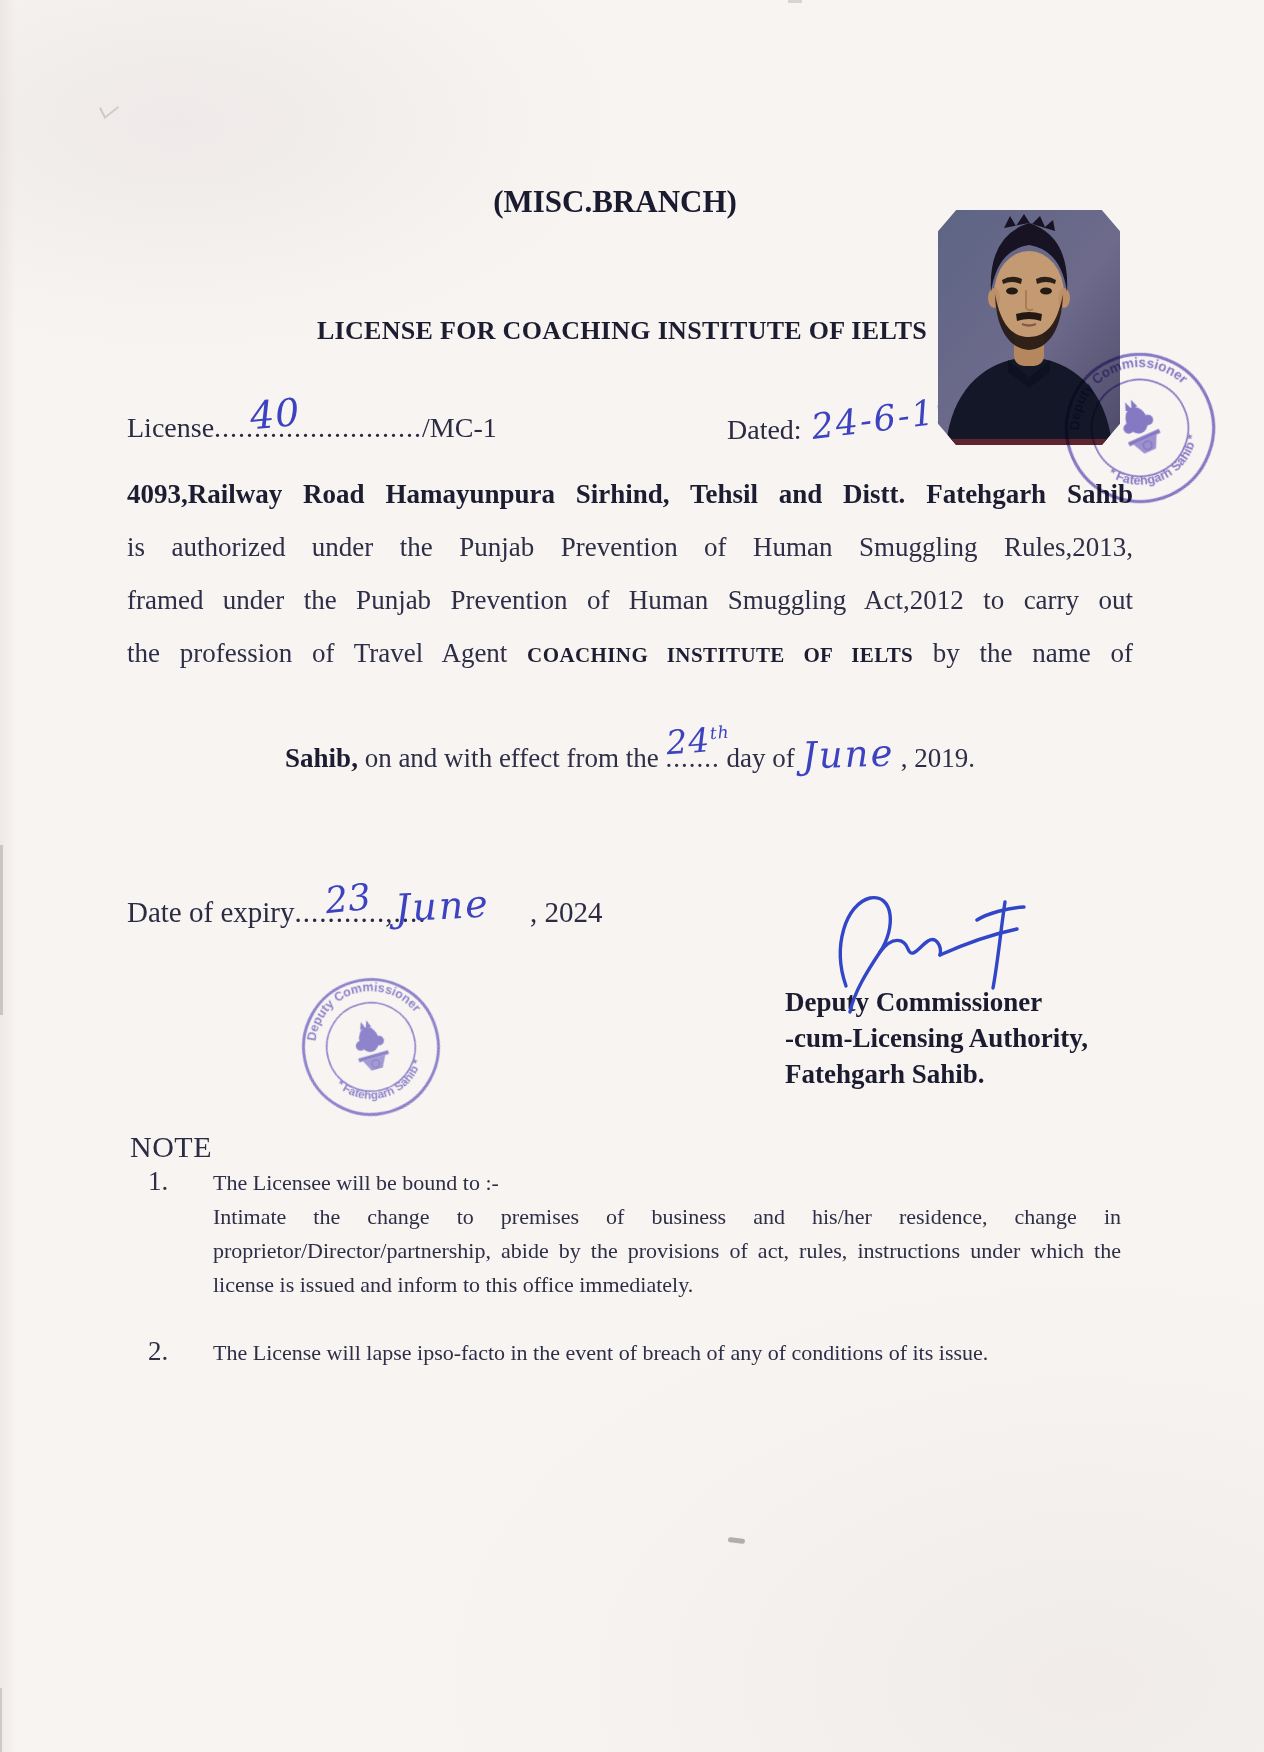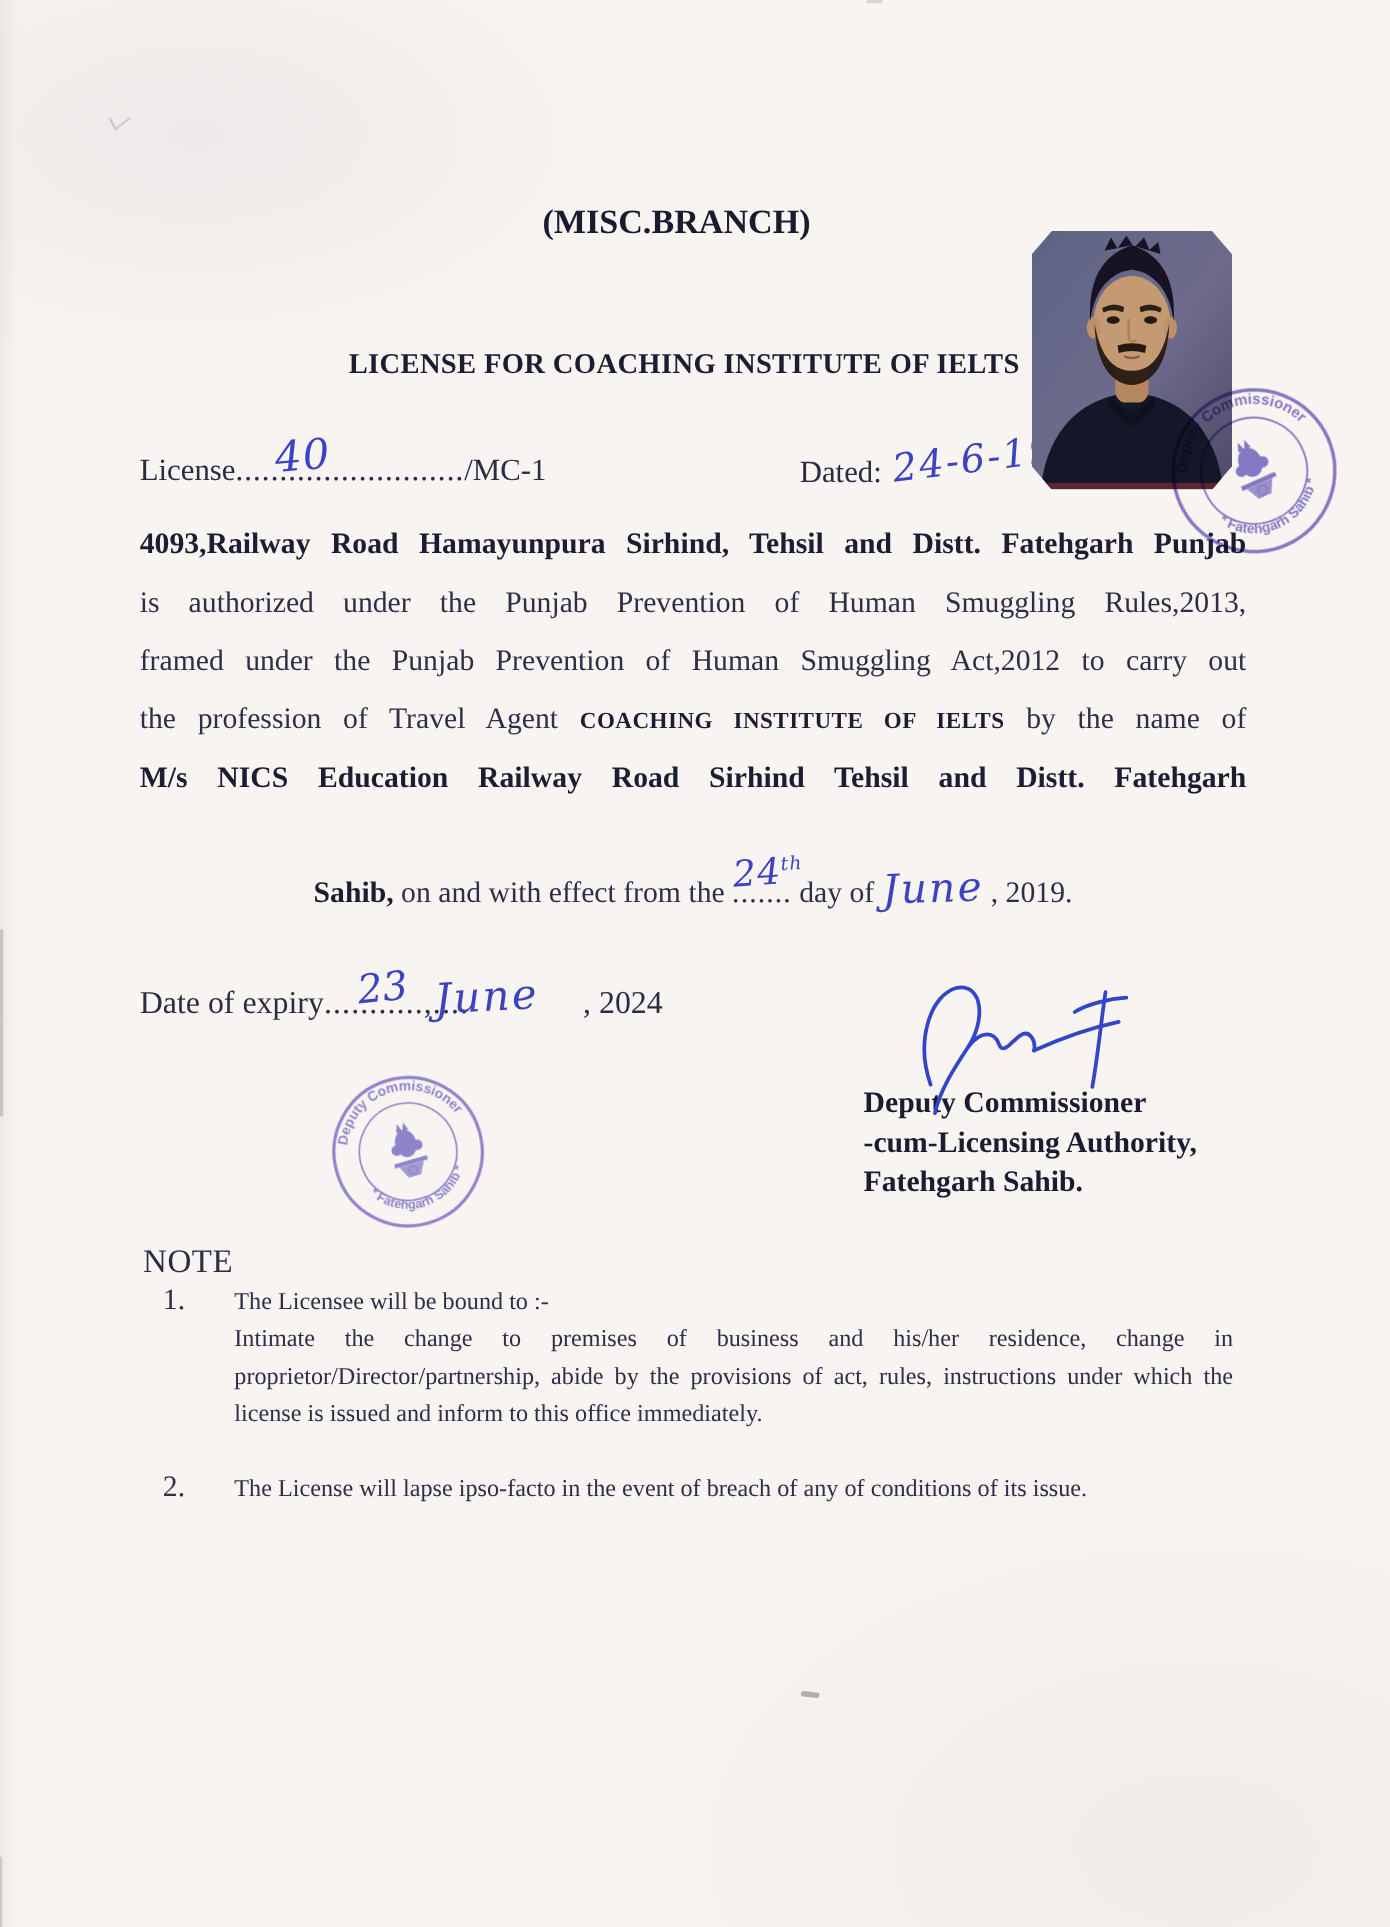--- a/index.html
+++ b/index.html
@@ -148,25 +148,24 @@
 
   
   <div class="abs license-row">
     <span>License</span><span class="dots rel"><span>..........................</span><span class="hw hw-40">40</span></span><span>/MC-1</span>
     <span class="dated-grp">Dated:</span>
     <span class="hw hw-dated">24-6-19</span>
   </div>
 
   
   <div class="abs bodytxt">
-    <div class="bline b">4093,Railway Road Hamayunpura Sirhind, Tehsil and Distt. Fatehgarh Punjab</div>
+    <div class="bline b">4093,Railway Road Hamayunpura Sirhind, Tehsil and Distt. Fatehgarh Sahib</div>
     <div class="bline">is authorized under the Punjab Prevention of Human Smuggling Rules,2013,</div>
     <div class="bline">framed under the Punjab Prevention of Human Smuggling Act,2012 to carry out</div>
     <div class="bline"><span>the profession of Travel Agent </span><span class="capsb">COACHING INSTITUTE OF IELTS</span><span> by the name of</span></div>
-    <div class="bline b">M/s NICS Education Railway Road Sirhind Tehsil and Distt. Fatehgarh</div>
     <div class="bline noj"><span class="b">Sahib,</span><span> on and with effect from the </span><span class="dots rel"><span>.......</span><span class="hw hw-day"><span>24</span><sup>th</sup></span></span><span> day of </span><span class="hw hw-month">June</span><span> , 2019.</span></div>
   </div>
 
   
   <div class="abs expiry-row rel">
     <span>Date of  expiry</span><span class="dots">...........,....</span>
     <span class="hw hw-23">23</span>
     <span class="hw hw-june2">June</span>
     <span class="exp-year">, 2024</span>
   </div>

